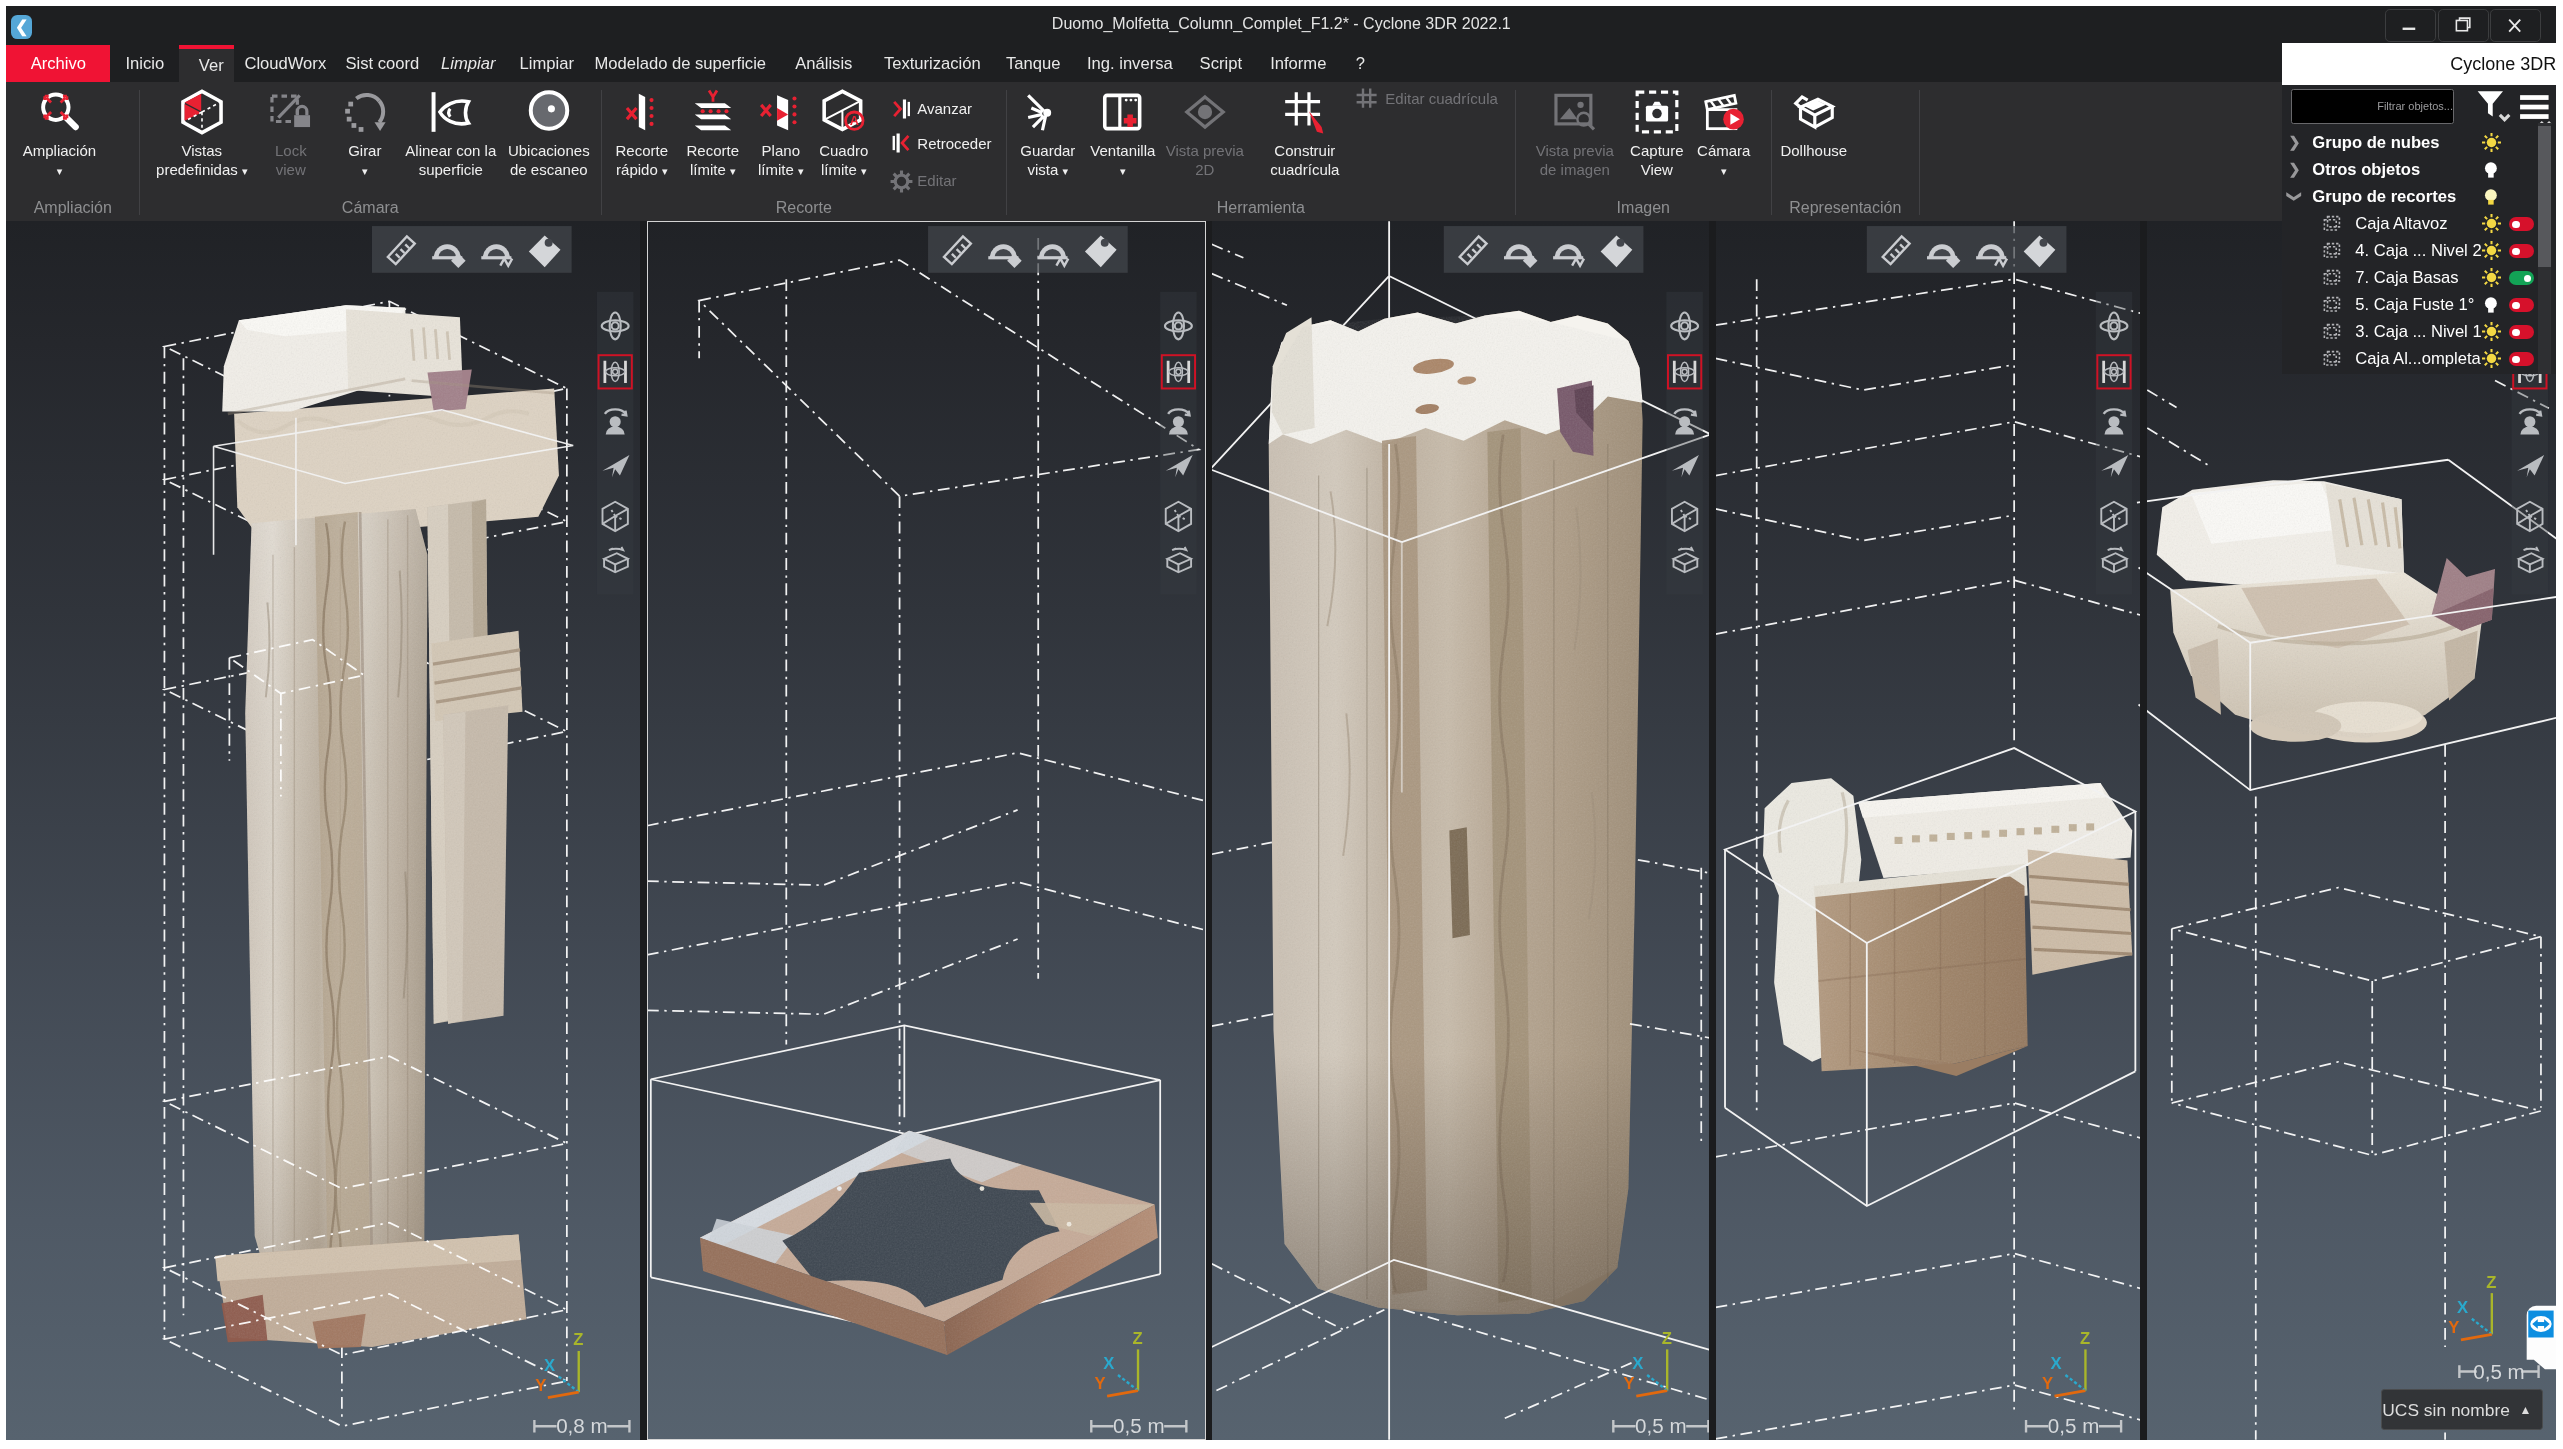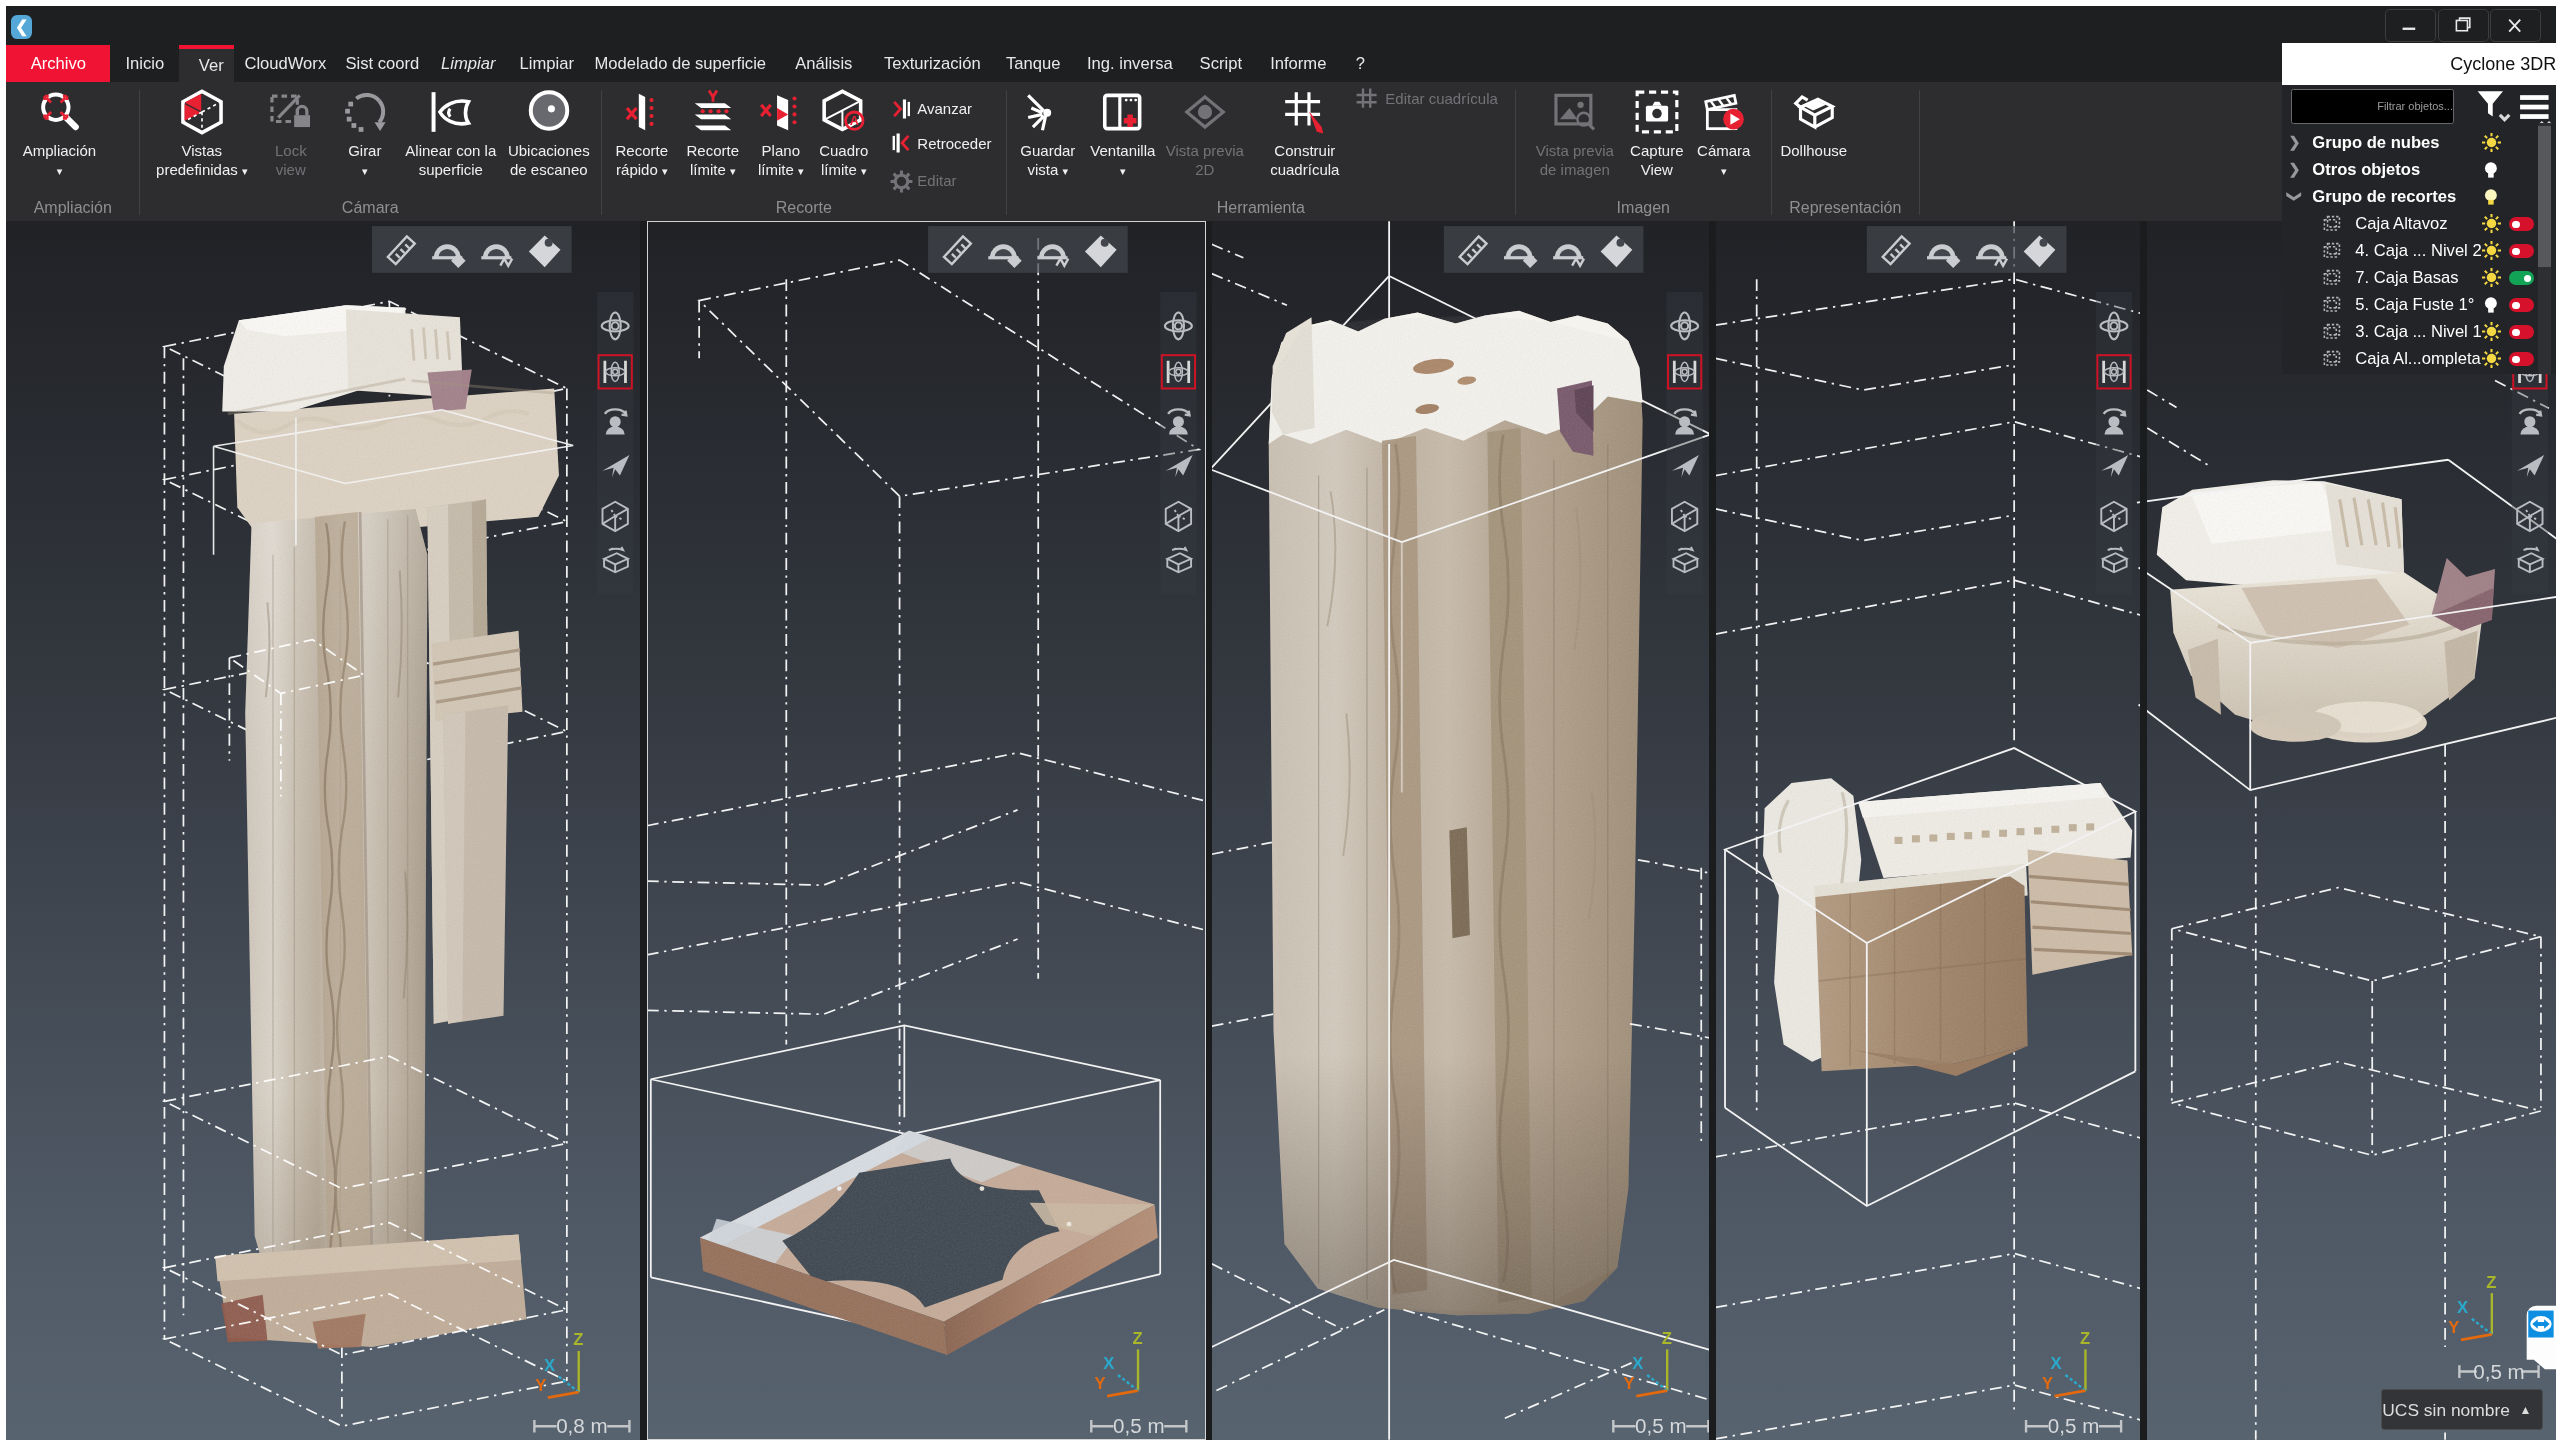--- a/index.html
+++ b/index.html
@@ -40,20 +40,21 @@
   #panelbody { position:absolute; left:0; top:42px; width:100%; height:289px; background:#232427; }
   #filter { position:absolute; left:8.7px; top:4px; width:163px; height:35px; background:#000000; border:0.8px solid #68686b; border-radius:2.4px; color:#9c9c9e; font-size:11px; line-height:33px; padding-left:9.5px; }
   .trow { position:absolute; left:0; width:100%; height:27px; color:#fff; font-size:16.6px; line-height:27px; }
   .trow b { font-weight:bold; }
   .chev { position:absolute; left:6.3px; top:0; color:#98989a; font-size:14.3px; font-weight:bold; }
 </style>
 </head>
 <body>
 <div id="win">
   <div id="titlebar">
+    <div id="title">Duomo_Molfetta_Column_Complet_F1.2* - Cyclone 3DR 2022.1</div>
     <div id="backbtn">❮</div>
     <div class="winbtn" style="left:2379px;"><svg width="49" height="32" viewBox="0 0 62 40">
           <rect x="21" y="22" width="16" height="3" fill="#e8e8e8"></rect>
         </svg></div>
     <div class="winbtn" style="left:2432px;"><svg width="49" height="32" viewBox="0 0 62 40">
           <rect x="22" y="13" width="14" height="13" fill="none" stroke="#e8e8e8" stroke-width="2"></rect>
           <path d="M26 13 v-3 h13 v12 h-3" fill="none" stroke="#e8e8e8" stroke-width="2"></path>
         </svg></div>
     <div class="winbtn" style="left:2484px;"><svg width="49" height="32" viewBox="0 0 62 40">
           <path d="M23 12 L37 27 M37 12 L23 27" stroke="#e8e8e8" stroke-width="2.4"></path>

